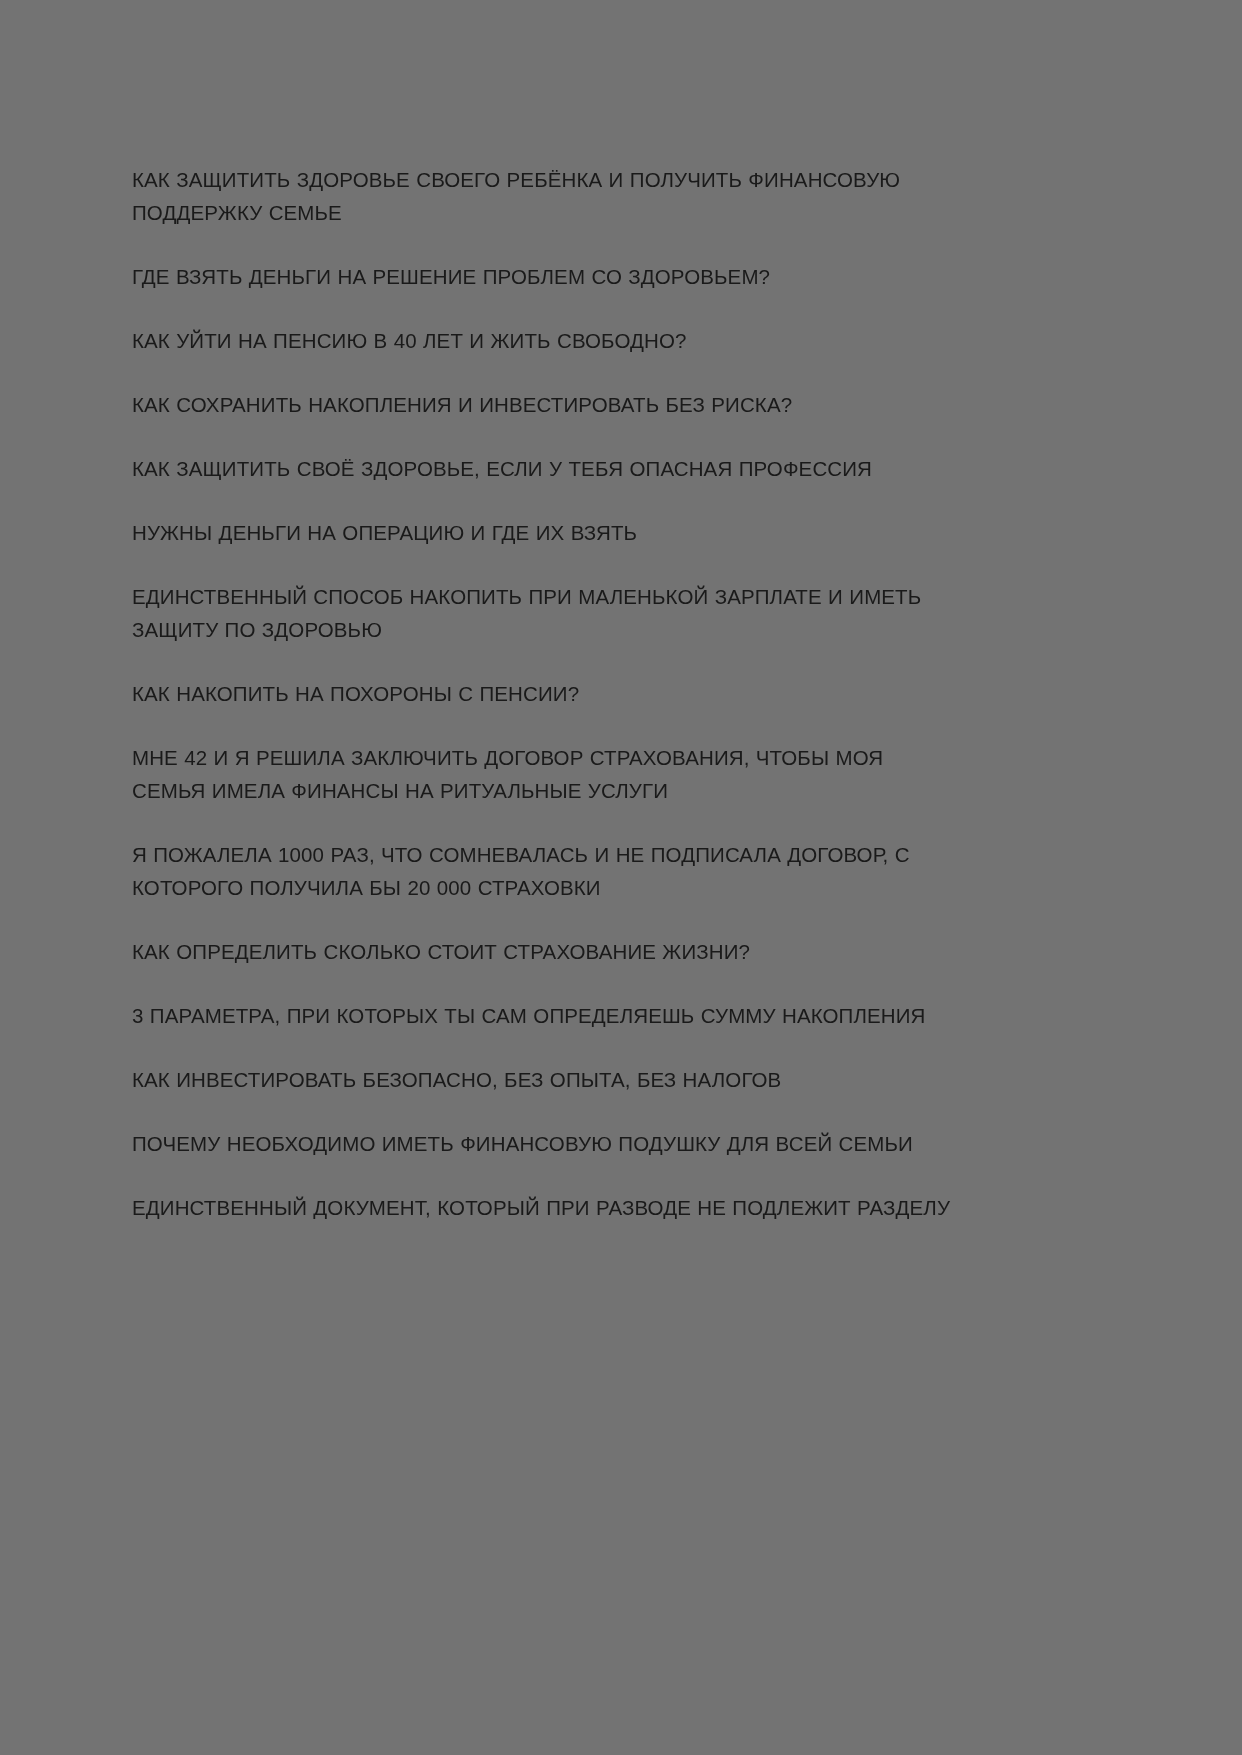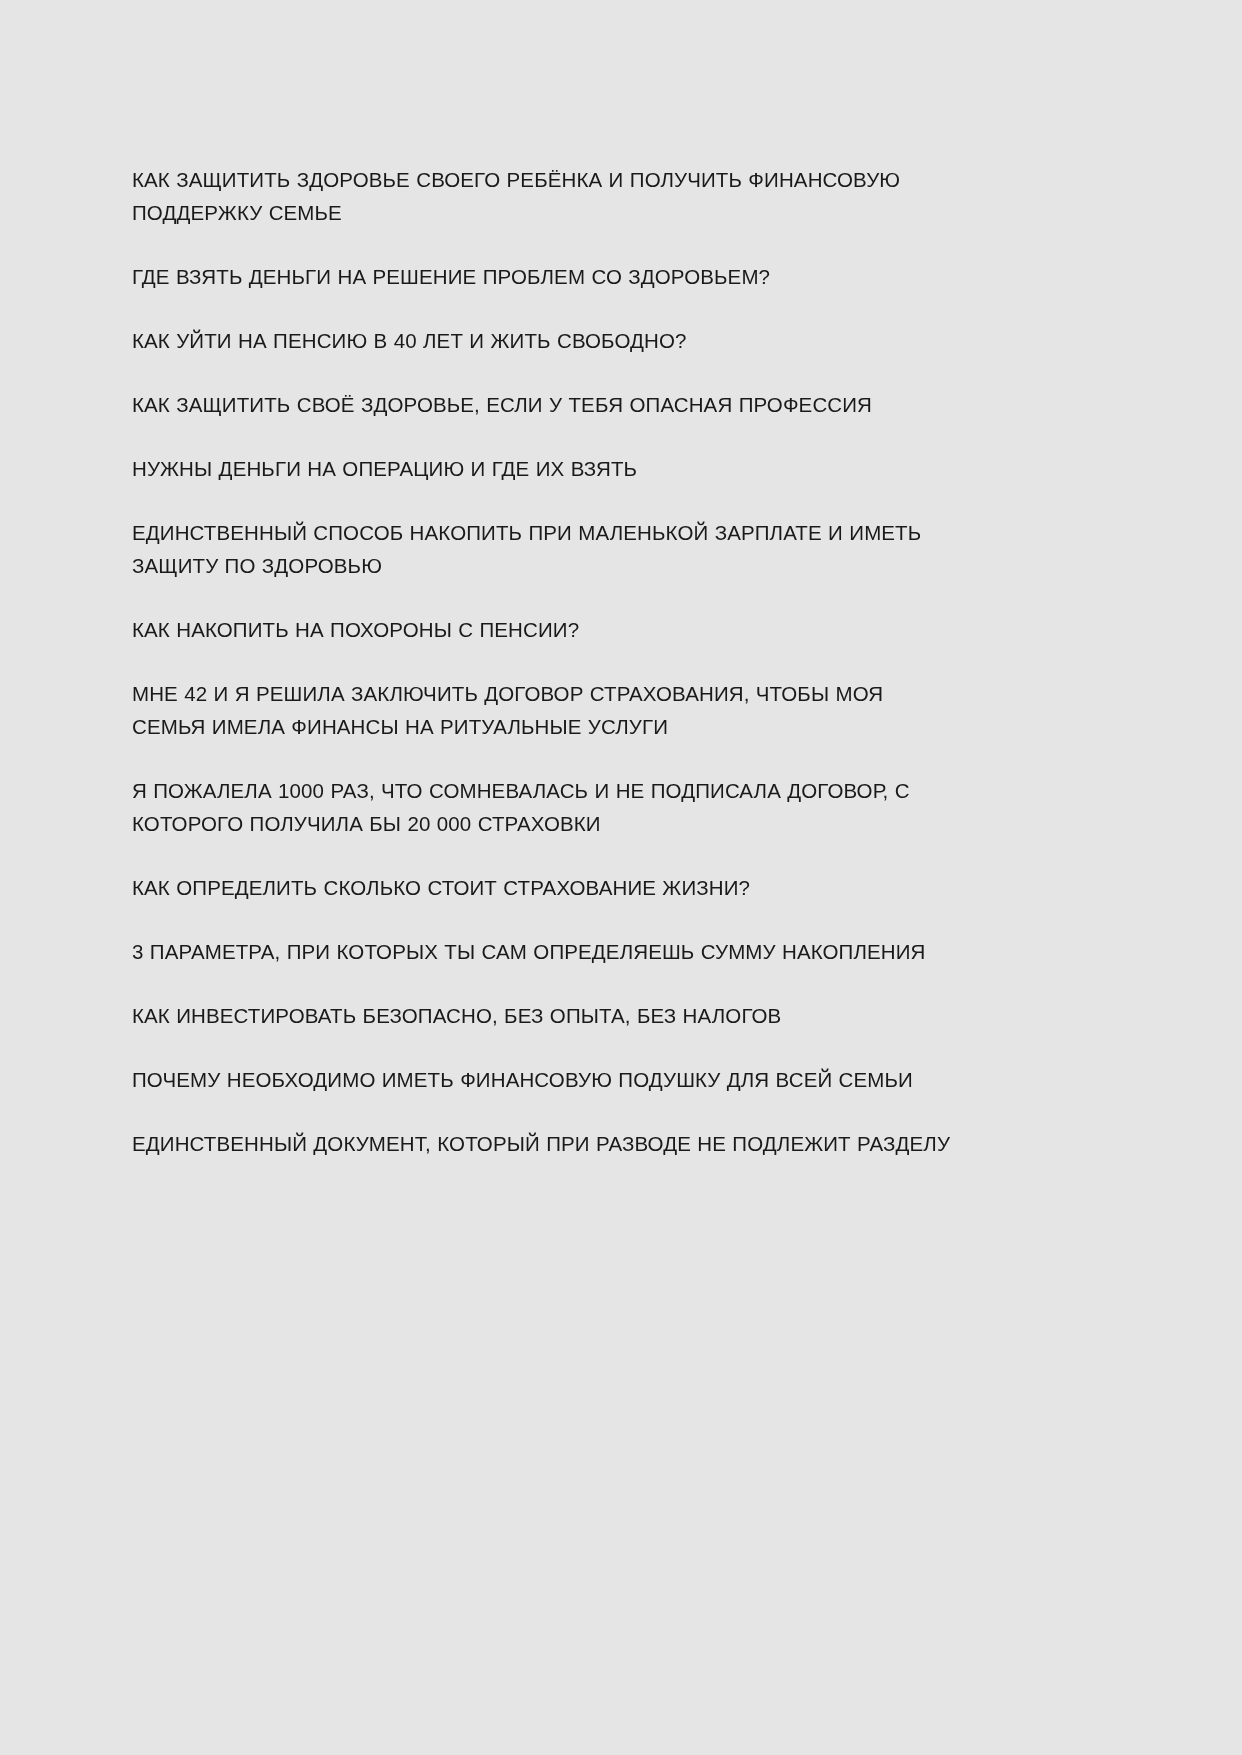--- a/index.html
+++ b/index.html
@@ -11,21 +11,21 @@
   body {
     width: 1242px;
     height: 1755px;
     overflow: hidden;
     font-family: "Liberation Sans", "DejaVu Sans", sans-serif;
   }
   .page {
     position: relative;
     width: 1242px;
     height: 1755px;
-    background: #e5e5e5;
+    background: #737373;
     box-sizing: border-box;
   }
   .doc-body {
     position: absolute;
     left: 132px;
     top: 163px;
     width: 826px;
   }
   .para {
     margin: 0 0 31px 0;
@@ -43,20 +43,21 @@
   }
 </style>
 </head>
 <body>
 
 <div class="page">
   <div class="doc-body">
     <p class="para">КАК ЗАЩИТИТЬ ЗДОРОВЬЕ СВОЕГО РЕБЁНКА И ПОЛУЧИТЬ ФИНАНСОВУЮ ПОДДЕРЖКУ СЕМЬЕ</p>
     <p class="para">ГДЕ ВЗЯТЬ ДЕНЬГИ НА РЕШЕНИЕ ПРОБЛЕМ СО ЗДОРОВЬЕМ?</p>
     <p class="para">КАК УЙТИ НА ПЕНСИЮ В 40 ЛЕТ И ЖИТЬ СВОБОДНО?</p>
+    <p class="para">КАК СОХРАНИТЬ НАКОПЛЕНИЯ И ИНВЕСТИРОВАТЬ БЕЗ РИСКА?</p>
     <p class="para">КАК ЗАЩИТИТЬ СВОЁ ЗДОРОВЬЕ, ЕСЛИ У ТЕБЯ ОПАСНАЯ ПРОФЕССИЯ</p>
     <p class="para">НУЖНЫ ДЕНЬГИ НА ОПЕРАЦИЮ И ГДЕ ИХ ВЗЯТЬ</p>
     <p class="para">ЕДИНСТВЕННЫЙ СПОСОБ НАКОПИТЬ ПРИ МАЛЕНЬКОЙ ЗАРПЛАТЕ И ИМЕТЬ ЗАЩИТУ ПО ЗДОРОВЬЮ</p>
     <p class="para">КАК НАКОПИТЬ НА ПОХОРОНЫ С ПЕНСИИ?</p>
     <p class="para">МНЕ 42 И Я РЕШИЛА ЗАКЛЮЧИТЬ ДОГОВОР СТРАХОВАНИЯ, ЧТОБЫ МОЯ СЕМЬЯ ИМЕЛА ФИНАНСЫ НА РИТУАЛЬНЫЕ УСЛУГИ</p>
     <p class="para">Я ПОЖАЛЕЛА 1000 РАЗ, ЧТО СОМНЕВАЛАСЬ И НЕ ПОДПИСАЛА ДОГОВОР, С КОТОРОГО ПОЛУЧИЛА БЫ 20 000 СТРАХОВКИ</p>
     <p class="para">КАК ОПРЕДЕЛИТЬ СКОЛЬКО СТОИТ СТРАХОВАНИЕ ЖИЗНИ?</p>
     <p class="para">3 ПАРАМЕТРА, ПРИ КОТОРЫХ ТЫ САМ ОПРЕДЕЛЯЕШЬ СУММУ НАКОПЛЕНИЯ</p>
     <p class="para">КАК ИНВЕСТИРОВАТЬ БЕЗОПАСНО, БЕЗ ОПЫТА, БЕЗ НАЛОГОВ</p>
     <p class="para">ПОЧЕМУ НЕОБХОДИМО ИМЕТЬ ФИНАНСОВУЮ ПОДУШКУ ДЛЯ ВСЕЙ СЕМЬИ</p>

